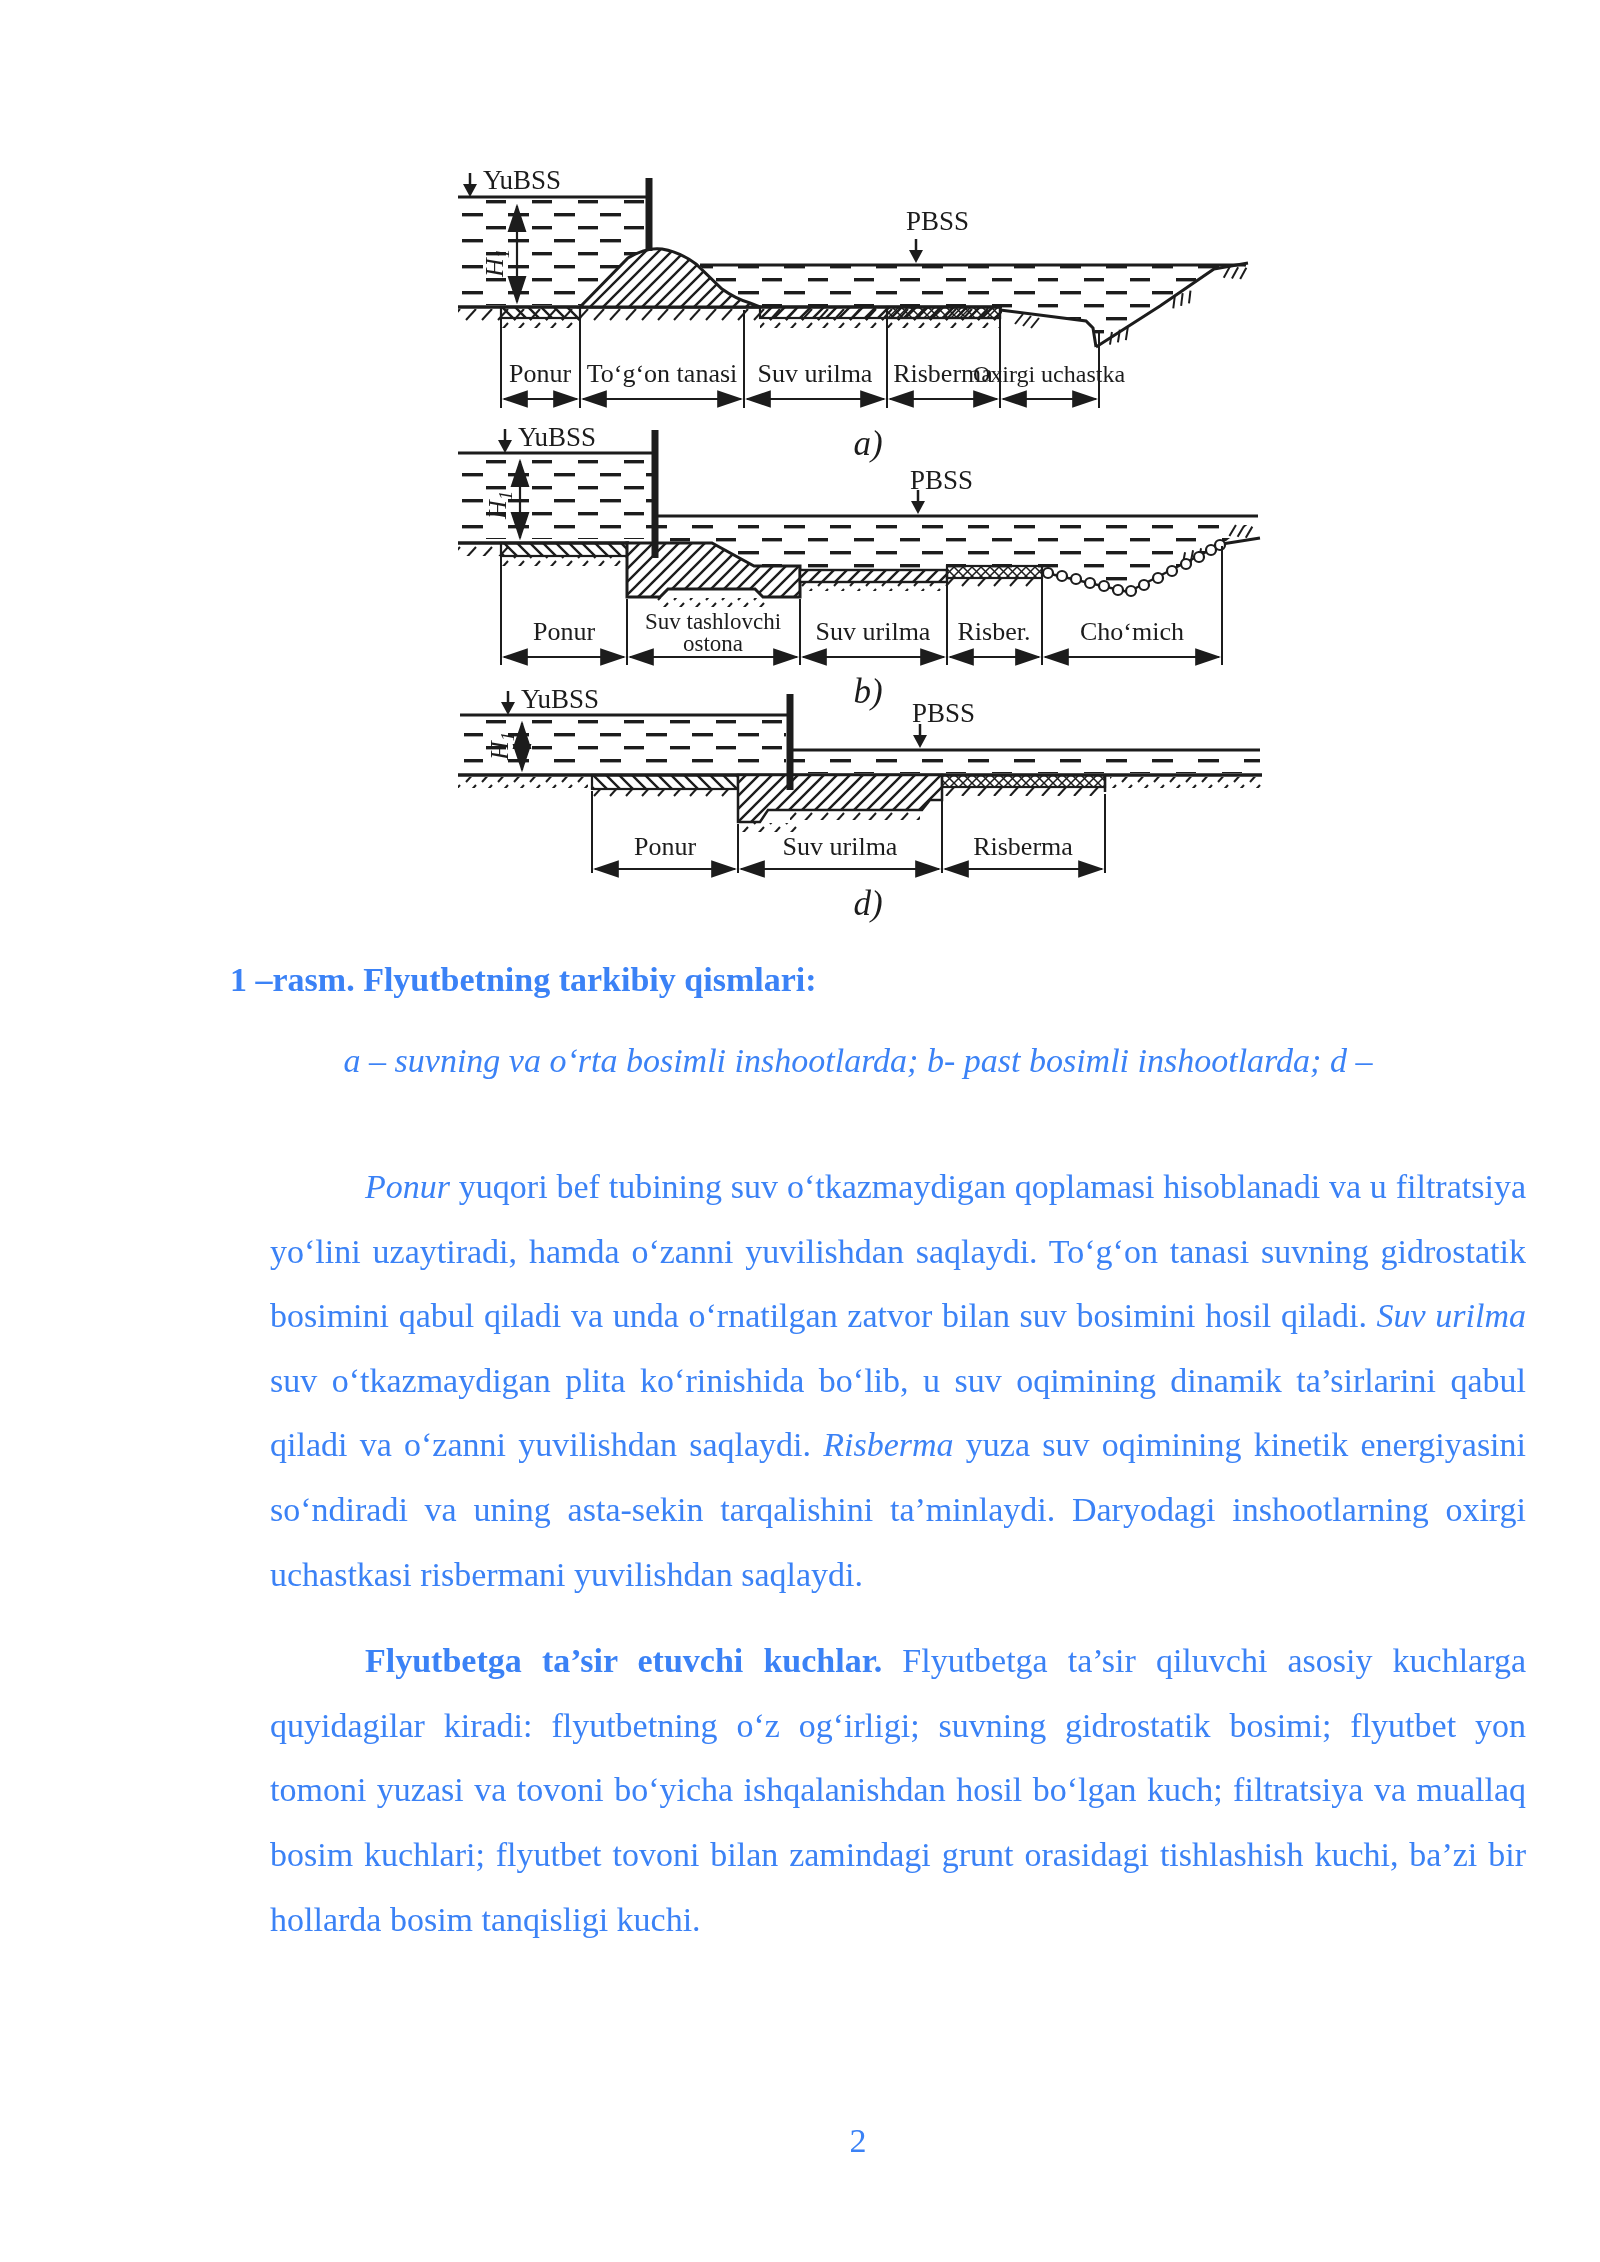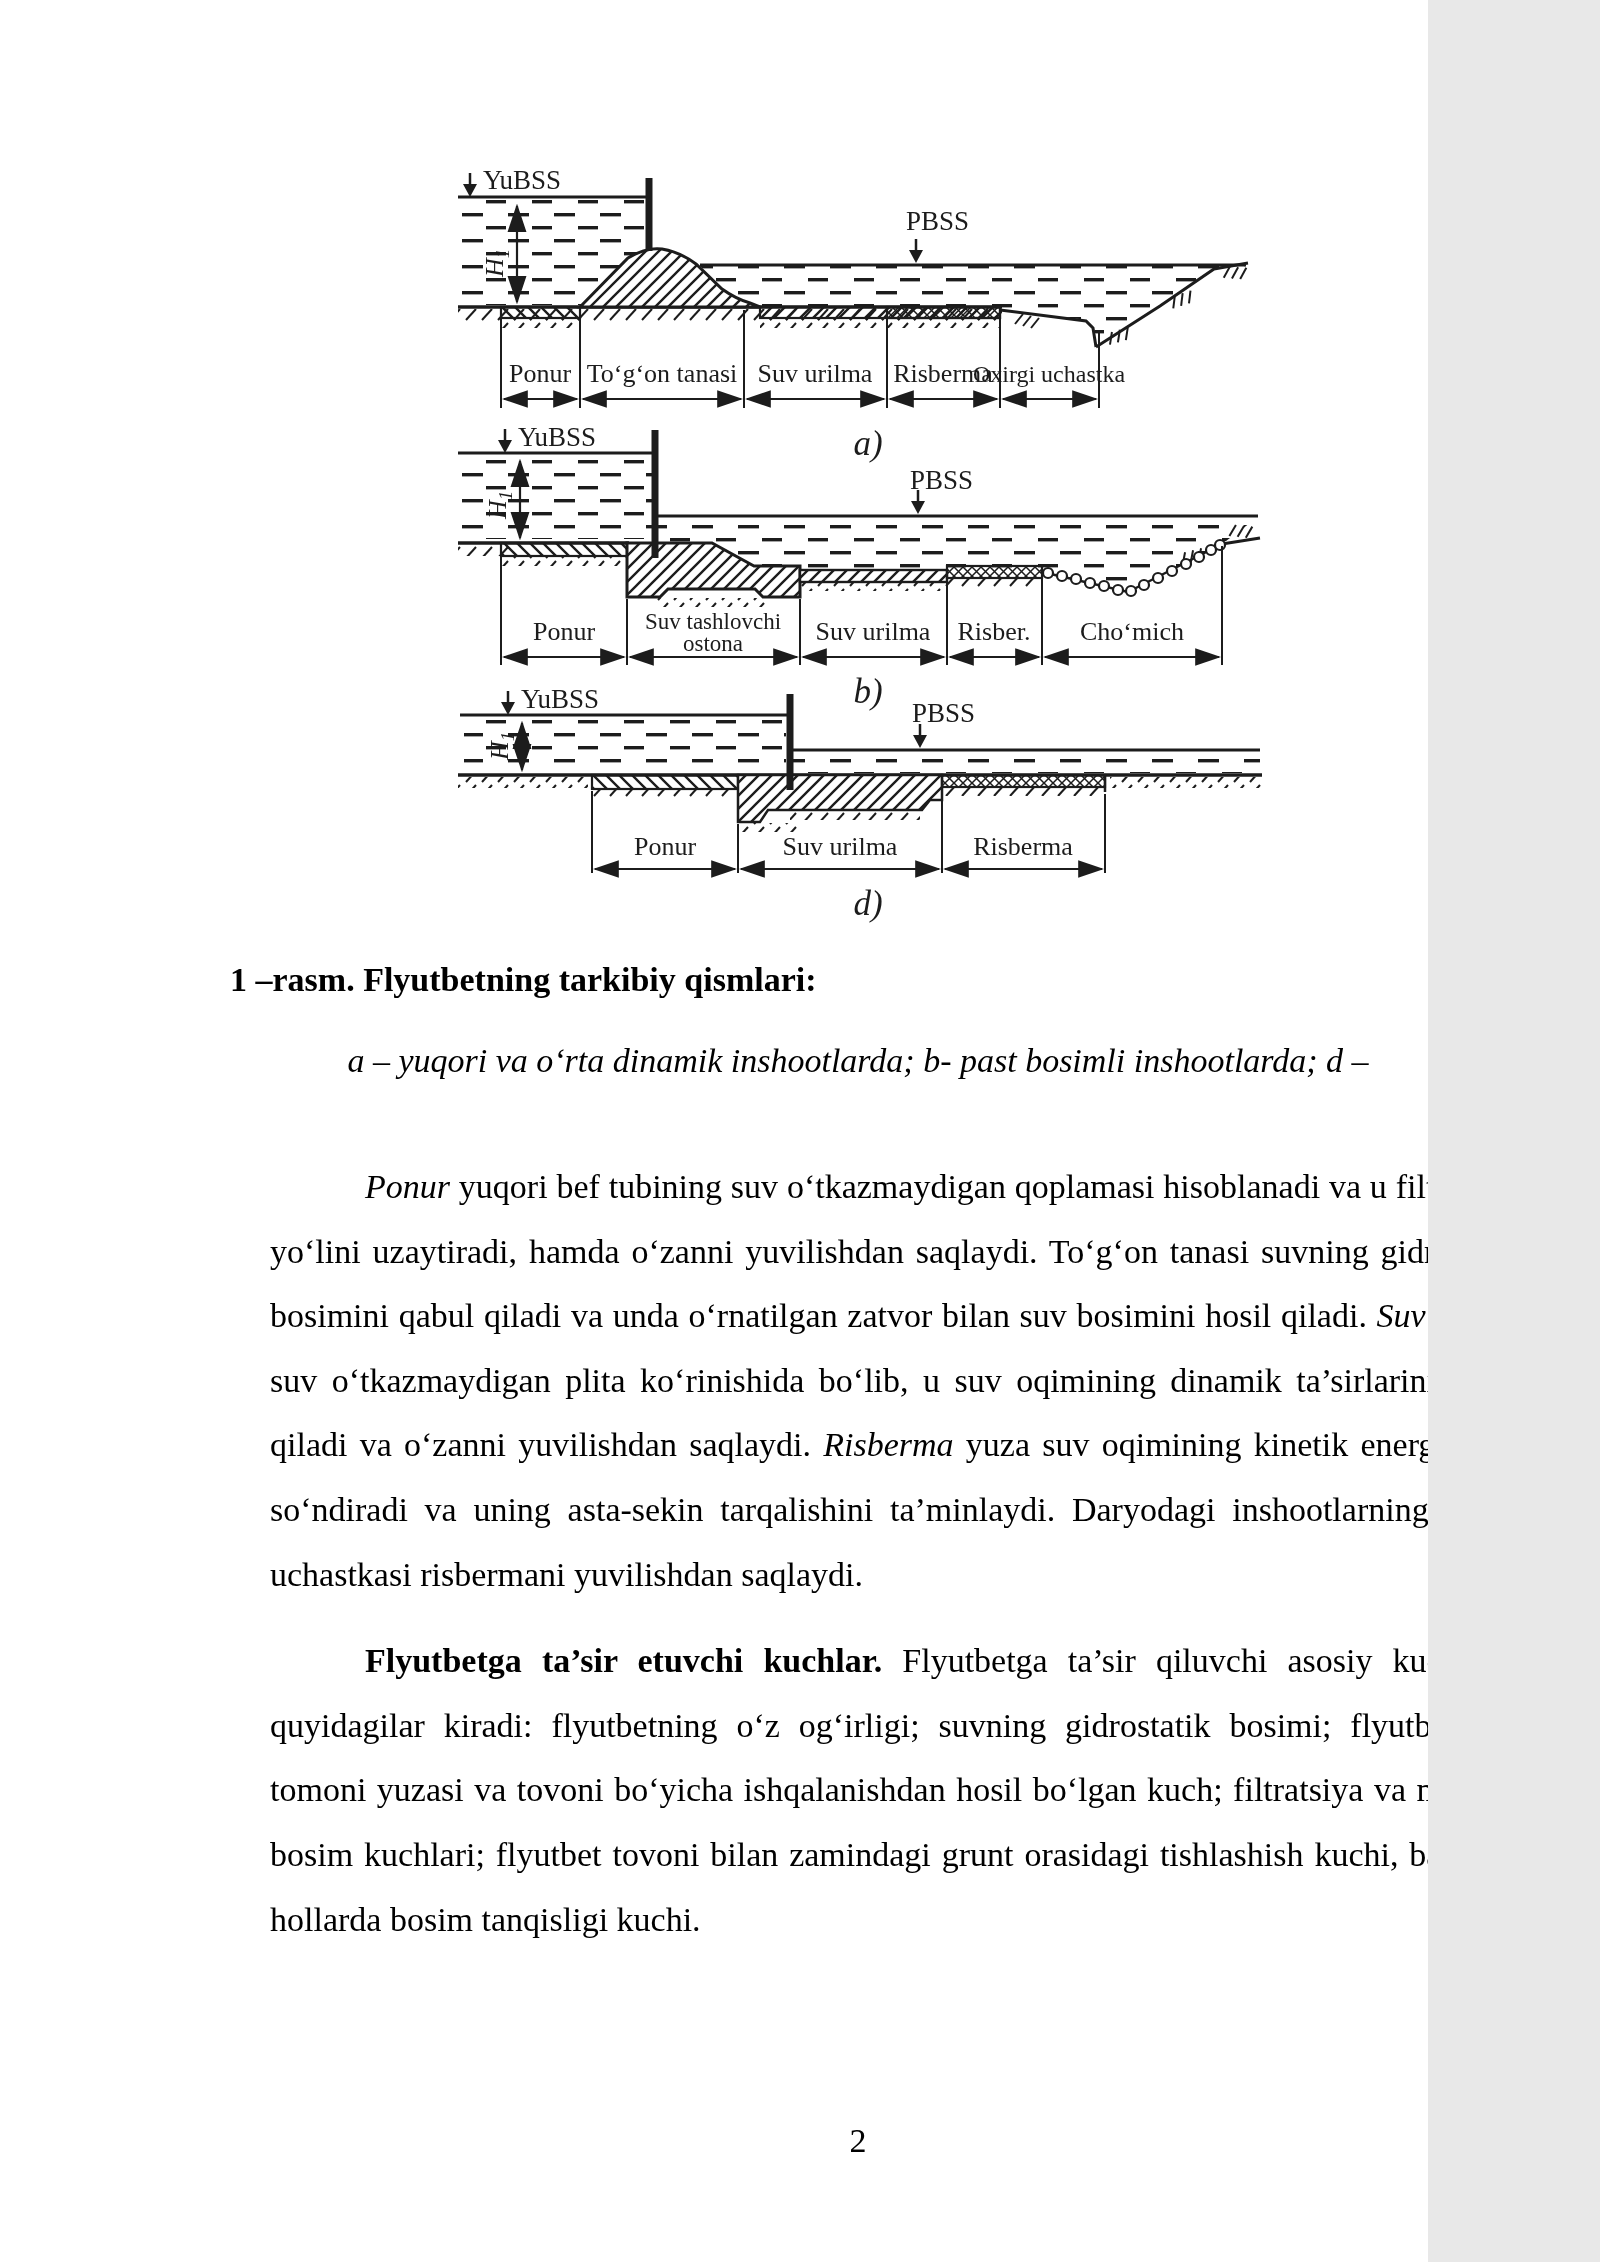--- a/index.html
+++ b/index.html
@@ -1,21 +1,21 @@
 <!DOCTYPE html>
 <html><head>
 <meta charset="utf-8">
 <style>
   html,body{margin:0;padding:0;background:#e8e8e8;}
   #page{
     position:relative;
-    width:1428px;height:2262px;
+    width:1600px;height:2262px;
     background:#ffffff;
     font-family:"Liberation Serif", serif;
-    color:#000000;
+    color:#3b82f6;
     overflow:hidden;
   }
   .abs{position:absolute;}
   #caption-title{
     left:230px;top:958px;width:1256px;
     font-weight:bold;font-size:34px;line-height:44px;
   }
   #caption-subtitle{
     left:230px;top:1038px;width:1256px;
     text-align:center;font-style:italic;font-size:34px;line-height:46px;
@@ -281,21 +281,21 @@
         <line x1="595" y1="869" x2="735" y2="869" stroke="#1c1c1c" marker-start="url(#arr)" marker-end="url(#arr)"></line>
         <line x1="741" y1="869" x2="939" y2="869" stroke="#1c1c1c" marker-start="url(#arr)" marker-end="url(#arr)"></line>
         <line x1="945" y1="869" x2="1102" y2="869" stroke="#1c1c1c" marker-start="url(#arr)" marker-end="url(#arr)"></line>
       </g>
       <text class="plab" x="868" y="915" text-anchor="middle">d)</text>
     </g>
   </svg>
 
   <div class="abs" id="caption-title">1 –rasm. Flyutbetning tarkibiy qismlari:</div>
   <div class="abs" id="caption-subtitle">
-    <div>a – yuqori va o‘rta dinamik inshootlarda; b- past bosimli inshootlarda; d –</div>
+    <div>a – suvning va o‘rta bosimli inshootlarda; b- past bosimli inshootlarda; d –</div>
   </div>
 
   <div class="abs" id="body-text">
     <p><i>Ponur</i><span> yuqori bef tubining suv o‘tkazmaydigan qoplamasi hisoblanadi va u filtratsiya yo‘lini uzaytiradi, hamda o‘zanni yuvilishdan saqlaydi. To‘g‘on tanasi suvning gidrostatik bosimini qabul qiladi va unda o‘rnatilgan zatvor bilan suv bosimini hosil qiladi. </span><i>Suv urilma</i><span> suv o‘tkazmaydigan plita ko‘rinishida bo‘lib, u suv oqimining dinamik ta’sirlarini qabul qiladi va o‘zanni yuvilishdan saqlaydi. </span><i>Risberma</i><span> yuza suv oqimining kinetik energiyasini so‘ndiradi va uning asta-sekin tarqalishini ta’minlaydi. Daryodagi inshootlarning oxirgi uchastkasi risbermani yuvilishdan saqlaydi.</span></p>
     <p><b>Flyutbetga ta’sir etuvchi kuchlar.</b><span>  Flyutbetga  ta’sir  qiluvchi  asosiy kuchlarga quyidagilar kiradi: flyutbetning o‘z og‘irligi; suvning gidrostatik bosimi; flyutbet yon tomoni yuzasi va tovoni bo‘yicha ishqalanishdan hosil bo‘lgan kuch; filtratsiya va muallaq bosim kuchlari; flyutbet tovoni bilan zamindagi grunt orasidagi tishlashish kuchi, ba’zi bir hollarda bosim tanqisligi kuchi.</span></p>
   </div>
 
   <div class="abs" id="page-number">2</div>
 
 </div>

